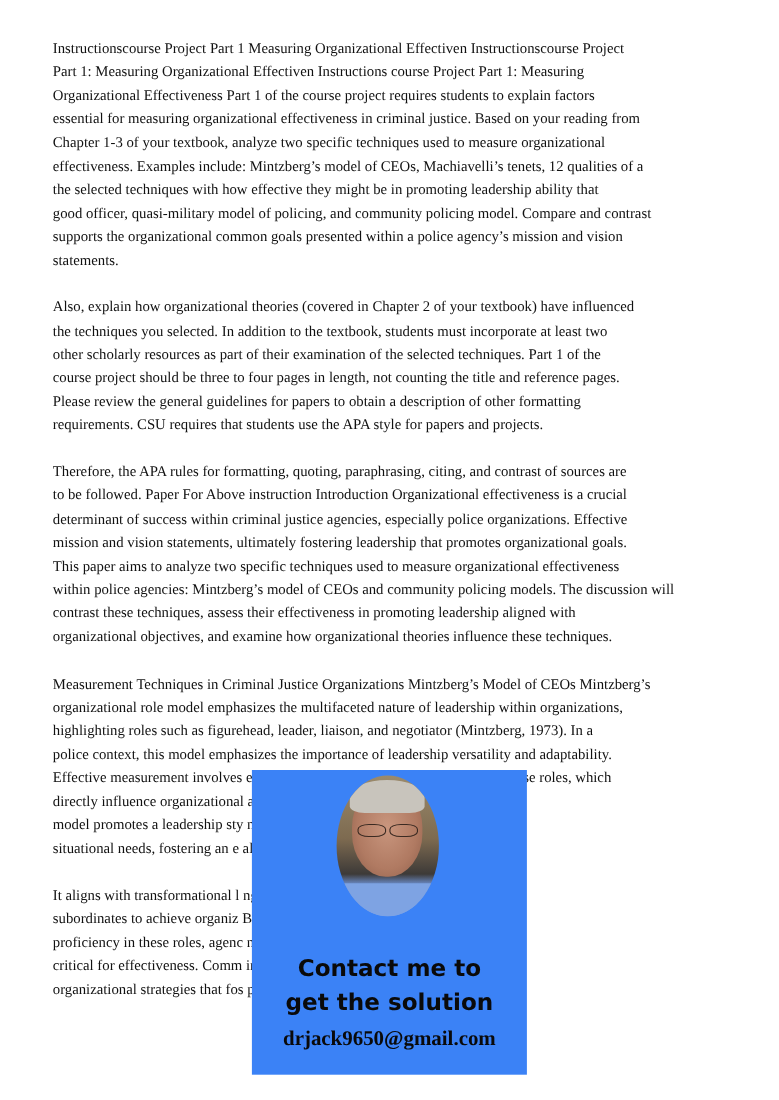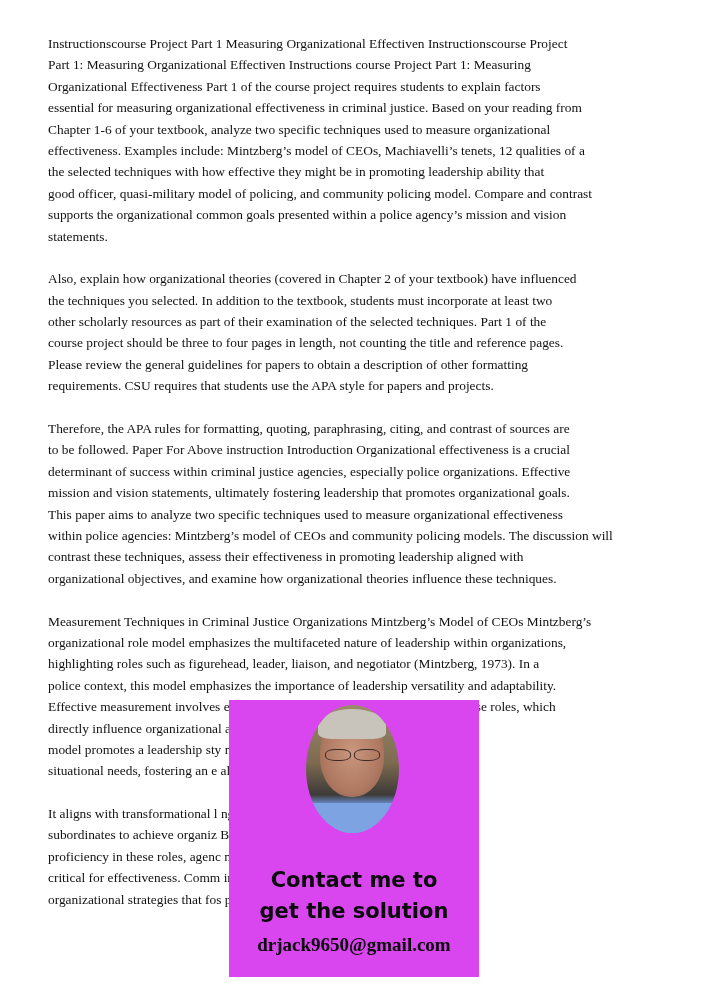--- a/index.html
+++ b/index.html
@@ -31,21 +31,21 @@
     .gap {
       display: block;
       height: 21.4px;
     }
     .promo {
       position: absolute;
       left: 229px;
       top: 700px;
       width: 250px;
       height: 277px;
-      background: #d946ef;
+      background: #3b82f6;
       text-align: center;
     }
     .avatar {
       position: absolute;
       left: 77px;
       top: 5px;
       width: 93px;
       height: 128px;
       border-radius: 50%;
       overflow: hidden;
@@ -118,21 +118,21 @@
   </style>
 </head>
 <body>
 
 <div class="doc">
   <div>
     <span class="line">Instructionscourse Project Part 1 Measuring Organizational Effectiven Instructionscourse Project</span>
     <span class="line">Part 1: Measuring Organizational Effectiven Instructions course Project Part 1: Measuring</span>
     <span class="line">Organizational Effectiveness Part 1 of the course project requires students to explain factors</span>
     <span class="line">essential for measuring organizational effectiveness in criminal justice. Based on your reading from</span>
-    <span class="line">Chapter 1-6 of your textbook, analyze two specific techniques used to measure organizational</span>
+    <span class="line">Chapter 1-3 of your textbook, analyze two specific techniques used to measure organizational</span>
     <span class="line">effectiveness. Examples include: Mintzberg’s model of CEOs, Machiavelli’s tenets, 12 qualities of a</span>
     <span class="line">the selected techniques with how effective they might be in promoting leadership ability that</span>
     <span class="line">good officer, quasi-military model of policing, and community policing model. Compare and contrast</span>
     <span class="line">supports the organizational common goals presented within a police agency’s mission and vision</span>
     <span class="line">statements.</span>
   </div>
   <span class="gap"></span>
   <div>
     <span class="line">Also, explain how organizational theories (covered in Chapter 2 of your textbook) have influenced</span>
     <span class="line">the techniques you selected. In addition to the textbook, students must incorporate at least two</span>

